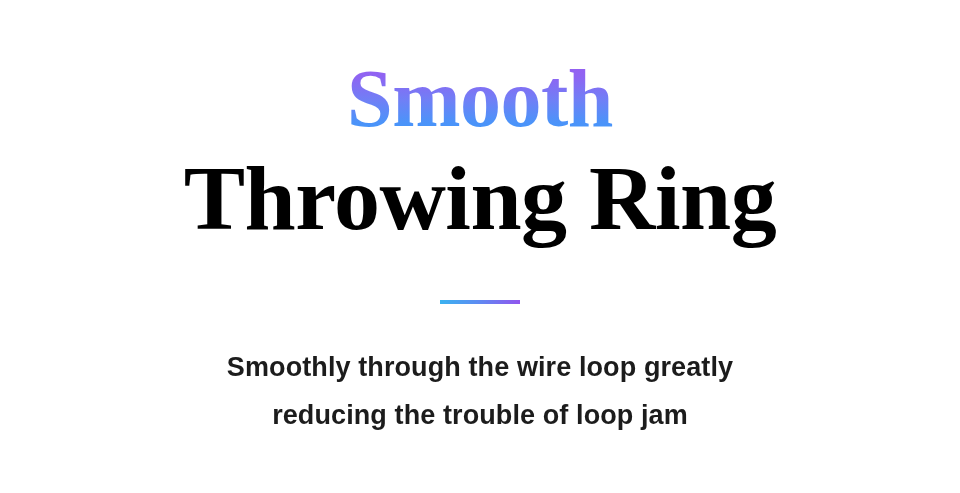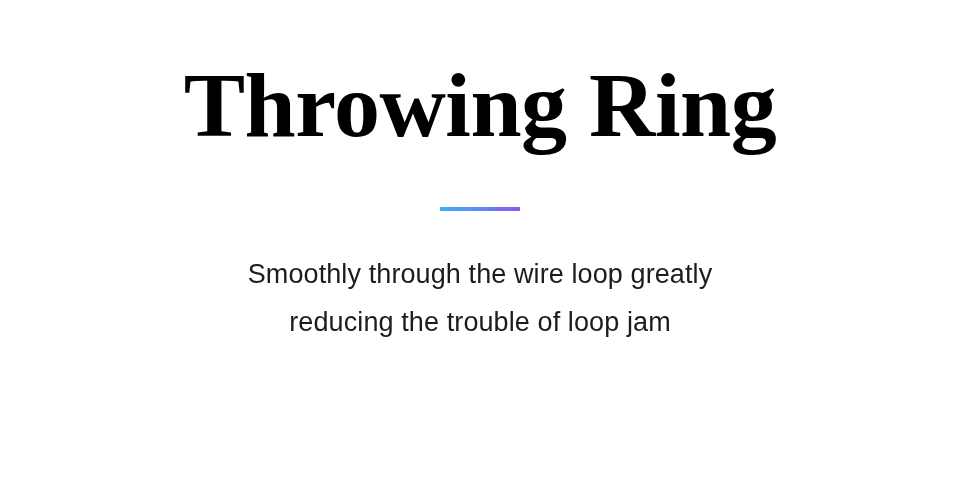--- a/index.html
+++ b/index.html
@@ -52,21 +52,21 @@
   }
 
   .headline-main {
     display: block;
     font-family: "Liberation Serif", "DejaVu Serif", serif;
     font-weight: 700;
     font-size: 92px;
     line-height: 1.0;
     letter-spacing: -0.5px;
     color: #000000;
-    margin-top: 1px;
+    margin-top: 12px;
   }
 
   
   .divider-wrap {
     width: 100%;
     display: flex;
     justify-content: center;
     margin-top: 56px;
   }
 
@@ -80,33 +80,34 @@
   
   .subtitle-block {
     width: 100%;
     text-align: center;
     margin-top: 39px;
   }
 
   .subtitle-line {
     display: block;
     font-family: "Liberation Sans", sans-serif;
-    font-weight: 400;
+    font-weight: 700;
     font-size: 27px;
     line-height: 48px;
     letter-spacing: 0.1px;
     color: #1c1c1c;
   }
 </style>
 </head>
 <body>
 
 <div class="banner">
 
   <div class="headline-block">
+    <span class="headline-accent">Smooth</span>
     <span class="headline-main">Throwing Ring</span>
   </div>
 
   <div class="divider-wrap">
     <div class="divider-bar"></div>
   </div>
 
   <div class="subtitle-block">
     <span class="subtitle-line">Smoothly through the wire loop greatly</span>
     <span class="subtitle-line">reducing the trouble of loop jam</span>

